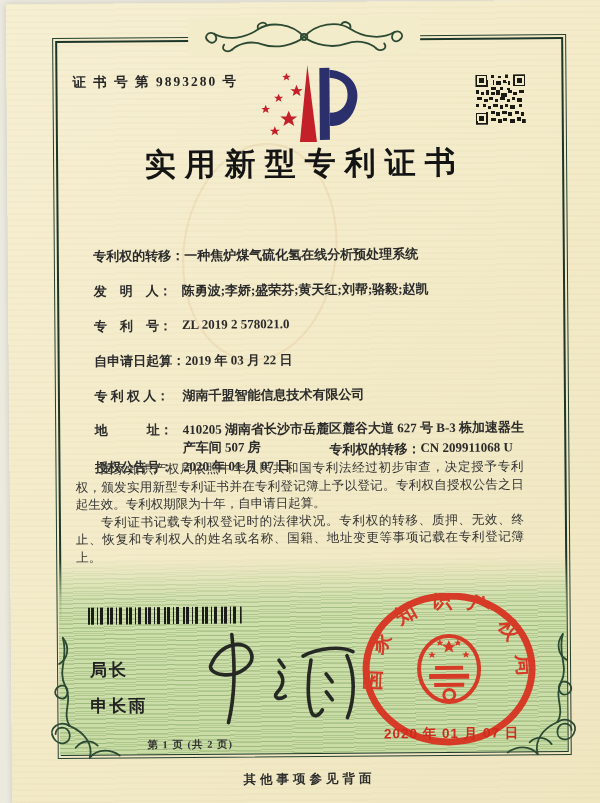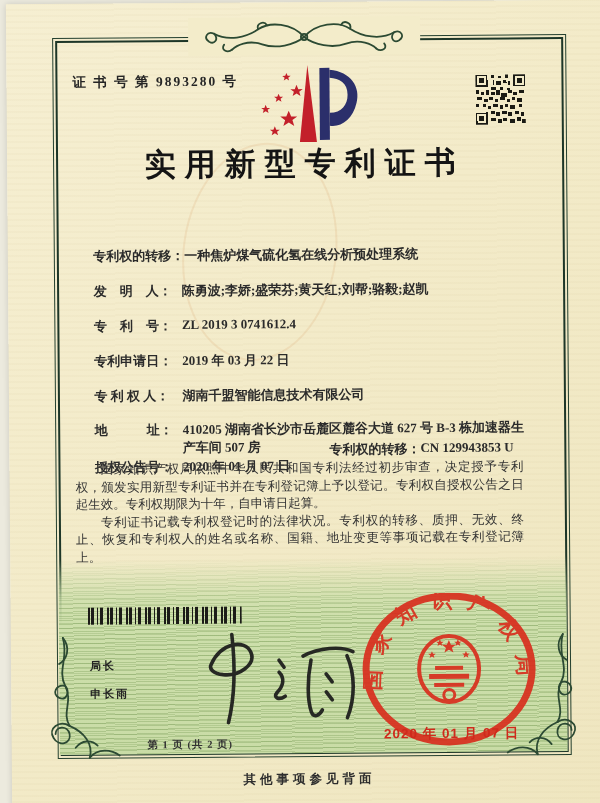--- a/index.html
+++ b/index.html
@@ -75,21 +75,21 @@
   }
   .paras p{margin:0;text-indent:2em;}
   .barcode{
     position:absolute;left:77px;top:604px;width:154px;height:17px;z-index:2;
     background:repeating-linear-gradient(90deg,
       #1c1c18 0 2px, rgba(0,0,0,0) 2px 3px,
       #1c1c18 3px 6px, rgba(0,0,0,0) 6px 9px,
       #1c1c18 9px 10px, rgba(0,0,0,0) 10px 12px,
       #1c1c18 12px 15px, rgba(0,0,0,0) 15px 19px);
   }
-  .signer{position:absolute;left:79px;top:655px;z-index:2;font-size:11px;font-weight:600;color:#222;}
+  .signer{position:absolute;left:79px;top:655px;z-index:2;font-size:17px;font-weight:600;color:#222;}
   .signer div{margin-bottom:13px;letter-spacing:2px;}
   .signature{position:absolute;left:184px;top:624px;width:168px;height:104px;z-index:2;}
   .seal{position:absolute;left:350px;top:592px;width:176px;height:156px;z-index:4;opacity:.93;}
   .seal-date{
     position:absolute;left:356px;top:724px;width:168px;text-align:center;z-index:5;
     font-size:13.5px;font-weight:700;color:#cf2a1c;letter-spacing:1px;
     font-family:"Liberation Sans","DejaVu Sans",sans-serif;
   }
   .page-no{
     position:absolute;left:0;top:735px;width:60%;text-align:center;z-index:2;
@@ -253,34 +253,34 @@
   <div class="title">实用新型专利证书</div>
 
   <div class="fields">
     <div class="row row-name">
       <span class="lab">专利权的转移：</span><span class="val">一种焦炉煤气硫化氢在线分析预处理系统</span>
     </div>
     <div class="row row-inv">
       <span class="lab">发　明　人：</span><span class="val">陈勇波;李娇;盛荣芬;黄天红;刘帮;骆毅;赵凯</span>
     </div>
     <div class="row row-pno">
-      <span class="lab">专　利　号：</span><span class="val">ZL 2019 3 0741612.4</span>
+      <span class="lab">专　利　号：</span><span class="val">ZL 2019 2 578021.0</span>
     </div>
     <div class="row row-fil">
-      <span class="lab">专利申请日：</span><span class="val">2019 年 03 月 22 日</span>
+      <span class="lab">自申请日起算：</span><span class="val">2019 年 03 月 22 日</span>
     </div>
     <div class="row row-own">
       <span class="lab">专 利 权 人：</span><span class="val">湖南千盟智能信息技术有限公司</span>
     </div>
     <div class="row row-adr">
       <span class="lab">地　　　址：</span><span class="val">410205 湖南省长沙市岳麓区麓谷大道 627 号 B-3 栋加速器生产车间 507 房</span>
     </div>
     <div class="row row-grant">
       <span class="lab">授权公告号：</span><span class="val">2020 年 01 月 07 日</span>
-      <span class="grant-no"><span class="lab">专利权的转移：</span><span class="val">CN 129943853 U</span></span>
+      <span class="grant-no"><span class="lab">专利权的转移：</span><span class="val">CN 209911068 U</span></span>
     </div>
   </div>
 
   <div class="paras">
     <p>国家知识产权局依照中华人民共和国专利法经过初步审查，决定授予专利权，颁发实用新型专利证书并在专利登记簿上予以登记。专利权自授权公告之日起生效。专利权期限为十年，自申请日起算。</p>
     <p>专利证书记载专利权登记时的法律状况。专利权的转移、质押、无效、终止、恢复和专利权人的姓名或名称、国籍、地址变更等事项记载在专利登记簿上。</p>
   </div>
 
   <div class="barcode"></div>
 

